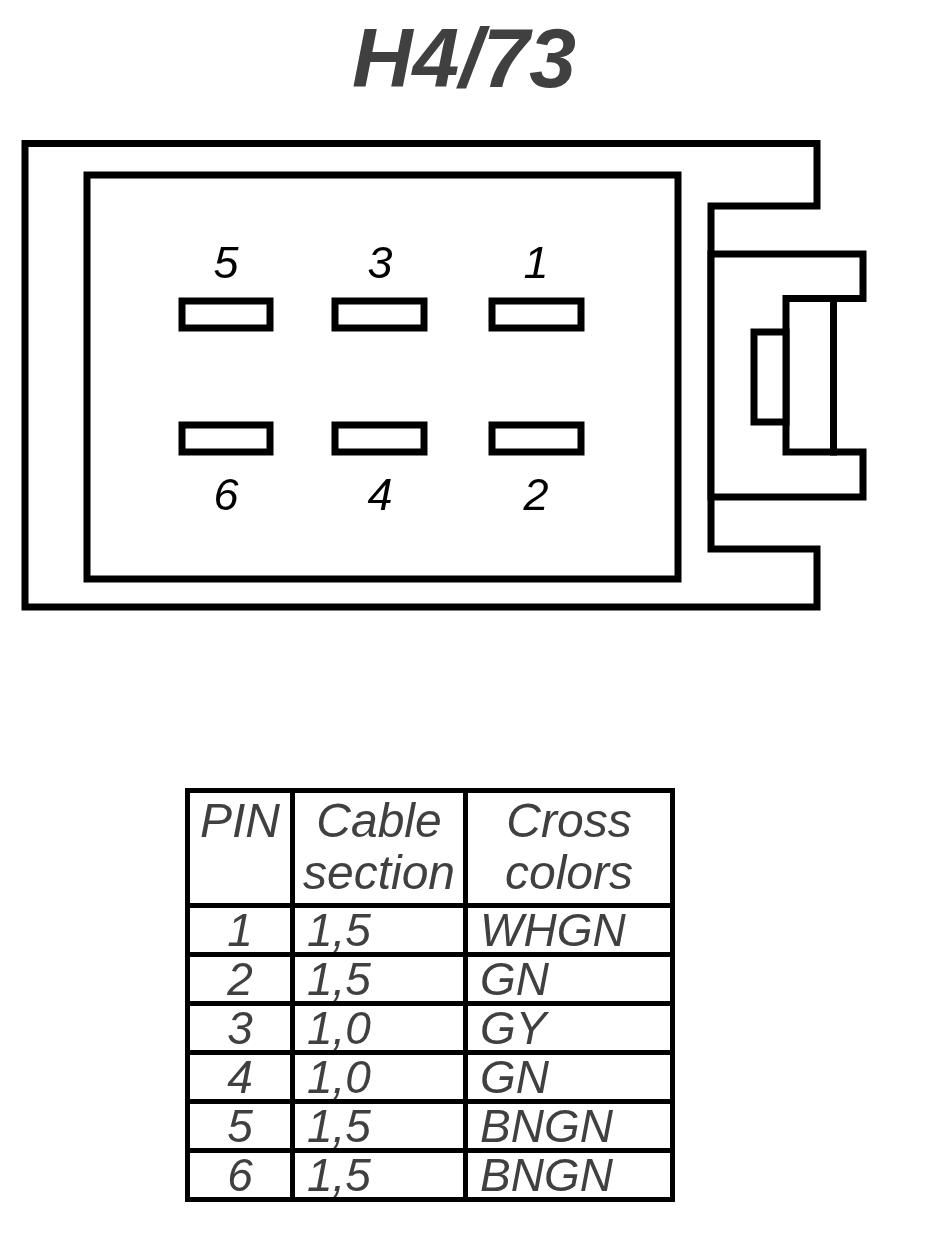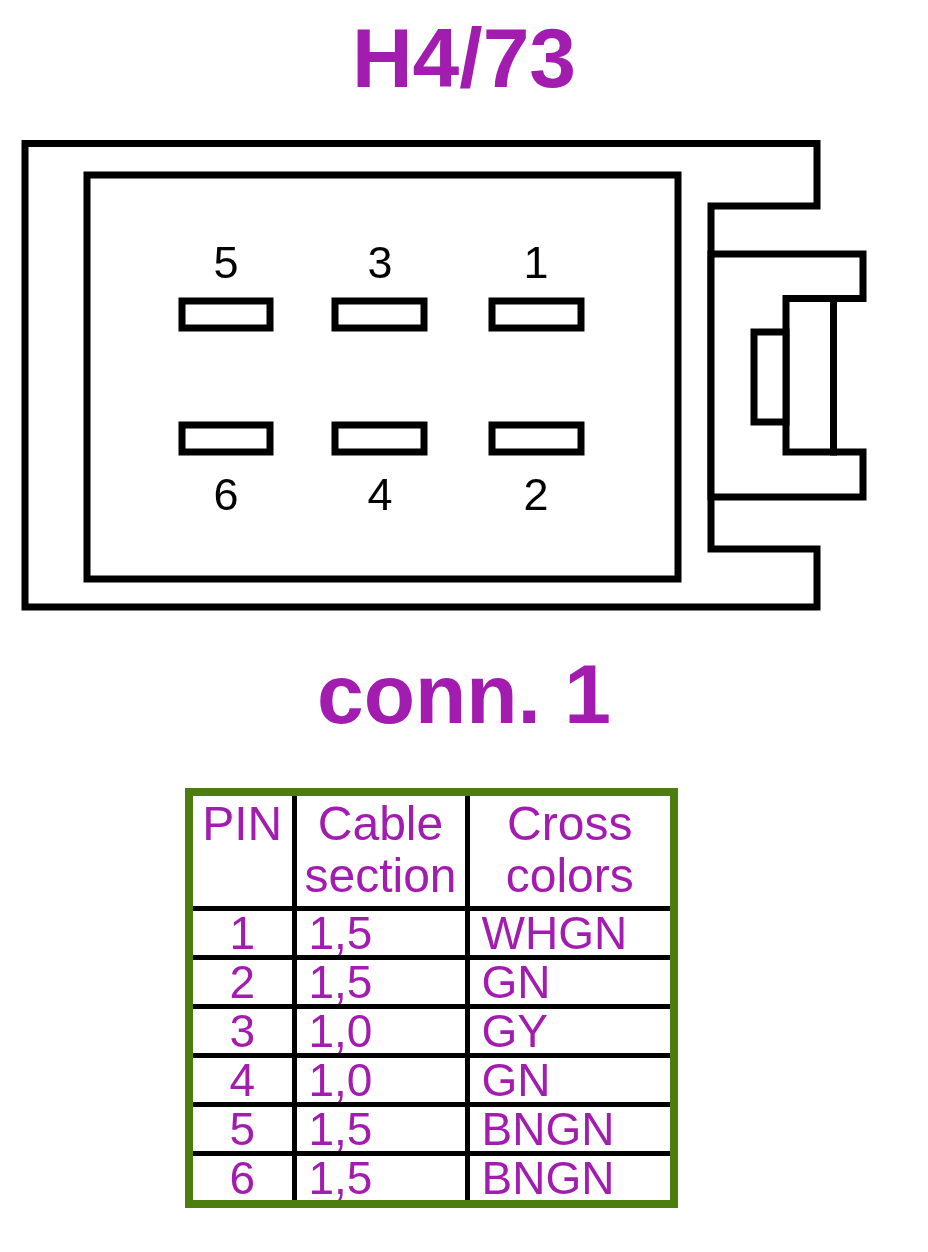--- a/index.html
+++ b/index.html
@@ -1,23 +1,24 @@
 <!DOCTYPE html>
 <html><head>
 <meta charset="utf-8">
 <style>
   html, body { margin: 0; padding: 0; background: #ffffff; }
   .page {
     position: relative;
     width: 928px;
     height: 1252px;
     background: #ffffff;
-    color: #a21caf;
+    color: #404040;
     font-family: "Liberation Sans", sans-serif;
     overflow: hidden;
+    font-style: italic;
   }
   .big-label {
     position: absolute;
     left: 0;
     width: 100%;
     text-align: center;
     font-weight: bold;
     font-size: 84px;
     line-height: 1;
     white-space: pre;
@@ -39,21 +40,21 @@
     fill: #000000;
     text-anchor: middle;
   }
   table.pin-table {
     position: absolute;
     left: 185px;
     top: 788px;
     border-collapse: collapse;
     table-layout: fixed;
     background: #ffffff;
-    border: 8px solid #4d7c0f;
+    border: 2px solid #4d7c0f;
   }
   .pin-table th, .pin-table td {
     border: 5px solid #000000;
     overflow: hidden;
   }
   .pin-table th {
     font-weight: normal;
     font-size: 48px;
     line-height: 52px;
     text-align: center;
@@ -98,21 +99,20 @@
 
     <rect class="outline" x="182" y="425" width="88" height="27"></rect>
     <rect class="outline" x="335" y="425" width="89" height="27"></rect>
     <rect class="outline" x="492" y="425" width="89" height="27"></rect>
 
     <text x="226" y="510">6</text>
     <text x="380" y="510">4</text>
     <text x="536" y="510">2</text>
   </svg>
 
-  <div class="big-label subtitle">conn. 1</div>
 
   <table class="pin-table">
     <colgroup>
       <col style="width:105px">
       <col style="width:173px">
       <col style="width:207px">
     </colgroup>
     <thead>
       <tr>
         <th>PIN</th>

